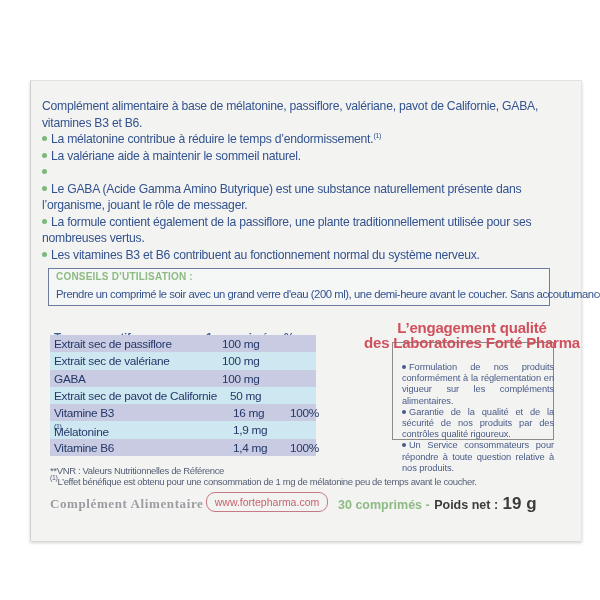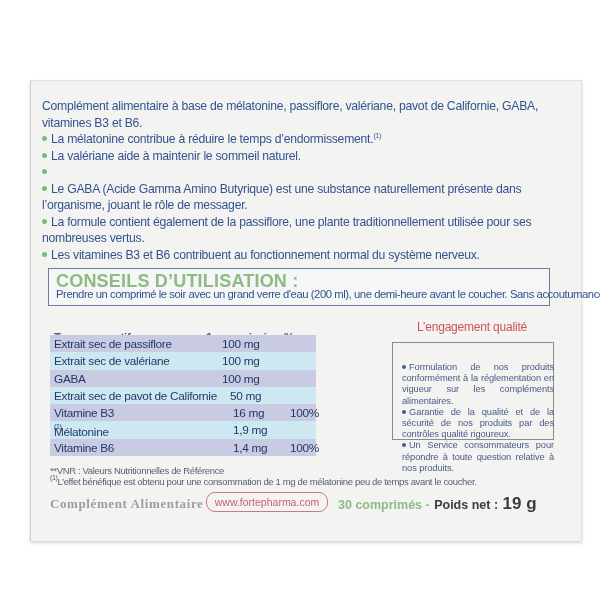--- a/index.html
+++ b/index.html
@@ -8,32 +8,32 @@
   .box { position:absolute; left:30px; top:80px; width:550px; height:460px; background:#f3f4f2;
          border-top:1px solid #e2e3e0; border-left:1px solid #cfd0cc; border-right:1px solid #e4e5e2;
          box-shadow: 0 2px 3px rgba(0,0,0,0.18); }
   .txt { position:absolute; left:42px; top:98px; width:520px; color:#33528f; font-size:12.2px; line-height:16.5px;
          font-family:"Liberation Sans Narrow","Liberation Sans", sans-serif; letter-spacing:-0.25px; }
   .intro { margin:0; }
   .bul { margin:0; }
   .bul .dot { display:inline-block; width:5px; height:5px; border-radius:50%; background:#7cb87e; margin-right:4px; vertical-align:2px; }
   sup { font-size:7px; vertical-align:5px; line-height:0; }
   .conseils { position:absolute; left:48px; top:268px; width:500px; height:36px; border:1px solid #6e7ba0; background:#f5f6f6; }
-  .conseils .h { position:absolute; left:7px; top:2px; color:#8dbb83; font-weight:bold; font-size:18px; letter-spacing:0.2px; }
+  .conseils .h { position:absolute; left:7px; top:2px; color:#8dbb83; font-weight:bold; font-size:10px; letter-spacing:0.2px; }
   .conseils .t { position:absolute; left:7px; top:19px; color:#33528f; font-size:11.3px; letter-spacing:-0.45px; white-space:nowrap; }
   .tbl { position:absolute; left:50px; top:318px; width:266px; }
   .thead { position:relative; height:17px; color:#3d5b92; font-weight:bold; font-size:11.5px; letter-spacing:-0.3px; }
   .thead span { position:absolute; top:13px; }
   .row { position:relative; height:17.3px; color:#24386a; font-size:11.8px; letter-spacing:-0.3px;text-align:center; }
   .row.a { background:#c8cbe1; }
   .row.b { background:#cde8f0; }
   .row span { position:absolute; top:2px; white-space:nowrap; }
   .c1 { left:4px; } .c2 { left:172px; } .c3 { left:240px; }
   .eng { position:absolute; left:392px; top:342px; width:160px; height:96px; border:1px solid #8b8b8b; }
-  .eng-title { position:absolute; left:362px; top:320px; width:220px; text-align:center; color:#d0505c; font-size:12px; line-height:15px; font-weight:normal; letter-spacing:-0.2px; }
+  .eng-title { position:absolute; left:362px; top:320px; width:220px; text-align:center; color:#d0505c; font-size:15px; line-height:15px; font-weight:bold; letter-spacing:-0.2px; }
   .eng-title .l1 { background:#f3f4f2; padding:0 4px; }
   .eng-body { position:absolute; left:402px; top:362px; width:152px; color:#4a5a88; font-size:9.3px; line-height:11.2px; text-align:justify; letter-spacing:-0.1px; }
   .eng-body p { margin:0; }
   .eng-body .dot { display:inline-block; width:4px; height:4px; border-radius:50%; background:#4a5a88; margin-right:3px; vertical-align:1px; }
   .foot1 { position:absolute; left:50px; top:465px; color:#555e75; font-size:9.5px; letter-spacing:-0.35px; white-space:nowrap; }
   .foot2 { position:absolute; left:50px; top:476px; color:#555e75; font-size:9.5px; letter-spacing:-0.35px; white-space:nowrap; }
   .cat { position:absolute; left:50px; top:496px; color:#9b9da0; font-weight:bold; font-size:13px; letter-spacing:0.6px;font-family:Liberation Serif, serif; }
   .url { position:absolute; left:206px; top:492px; width:120px; height:18px; border:1.4px solid #c57a84; border-radius:9px; color:#c8606d; font-size:10.5px; text-align:center; line-height:18px; }
   .qty { position:absolute; left:338px; top:494px; white-space:nowrap; }
   .qty .g { color:#8dbb83; font-size:12.5px; font-weight:bold; }
@@ -99,20 +99,21 @@
   <div class="row a">
       <span class="c1">Vitamine B6</span>
       <span class="c2" style="left:183px">1,4 mg</span>
       <span class="c3">100%</span>
     </div>
 </div>
 
 <div class="eng"></div>
 <div class="eng-title">
   <span class="l1">L’engagement qualité</span><br>
+  <span>des Laboratoires Forté Pharma</span>
 </div>
 <div class="eng-body">
   <p><span class="dot"></span><span>Formulation de nos produits conformément à la réglementation en vigueur sur les compléments alimentaires.</span></p>
   <p><span class="dot"></span><span>Garantie de la qualité et de la sécurité de nos produits par des contrôles qualité rigoureux.</span></p>
   <p><span class="dot"></span><span>Un Service consommateurs pour répondre à toute question relative à nos produits.</span></p>
 </div>
 
 <div class="foot1">**VNR : Valeurs Nutritionnelles de Référence</div>
 <div class="foot2"><sup>(1)</sup><span>L’effet bénéfique est obtenu pour une consommation de 1 mg de mélatonine peu de temps avant le coucher.</span></div>
 

